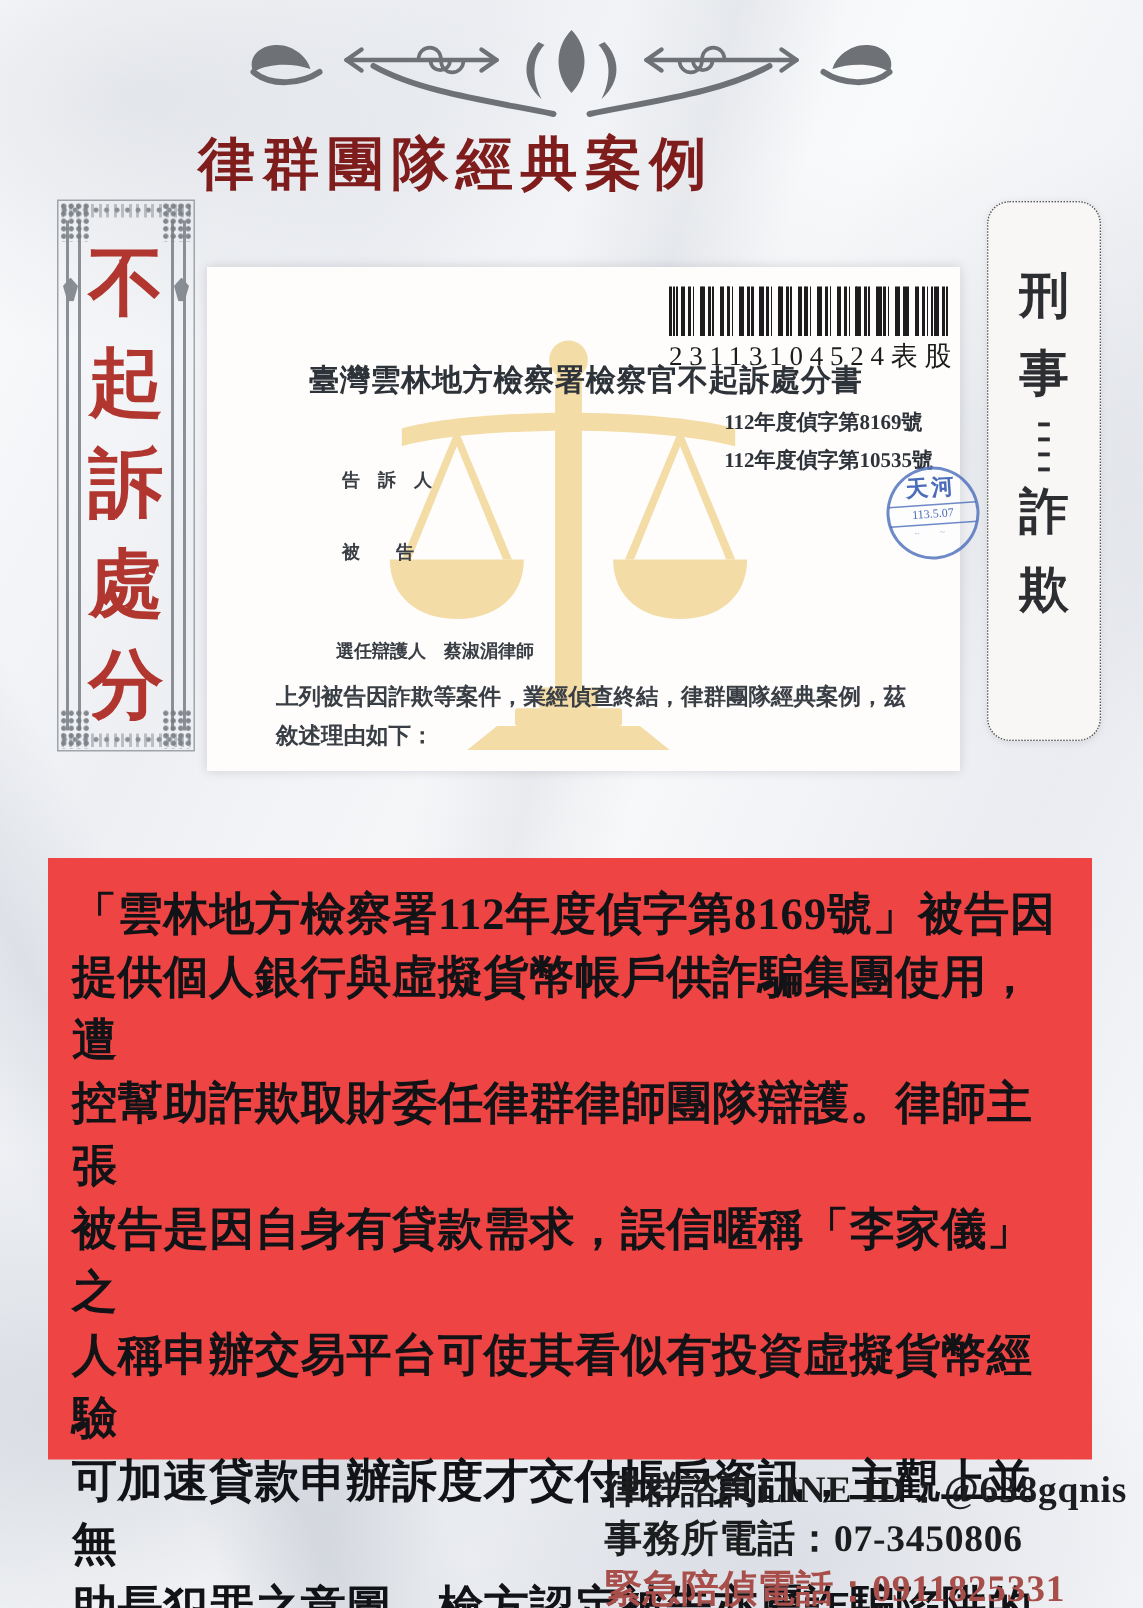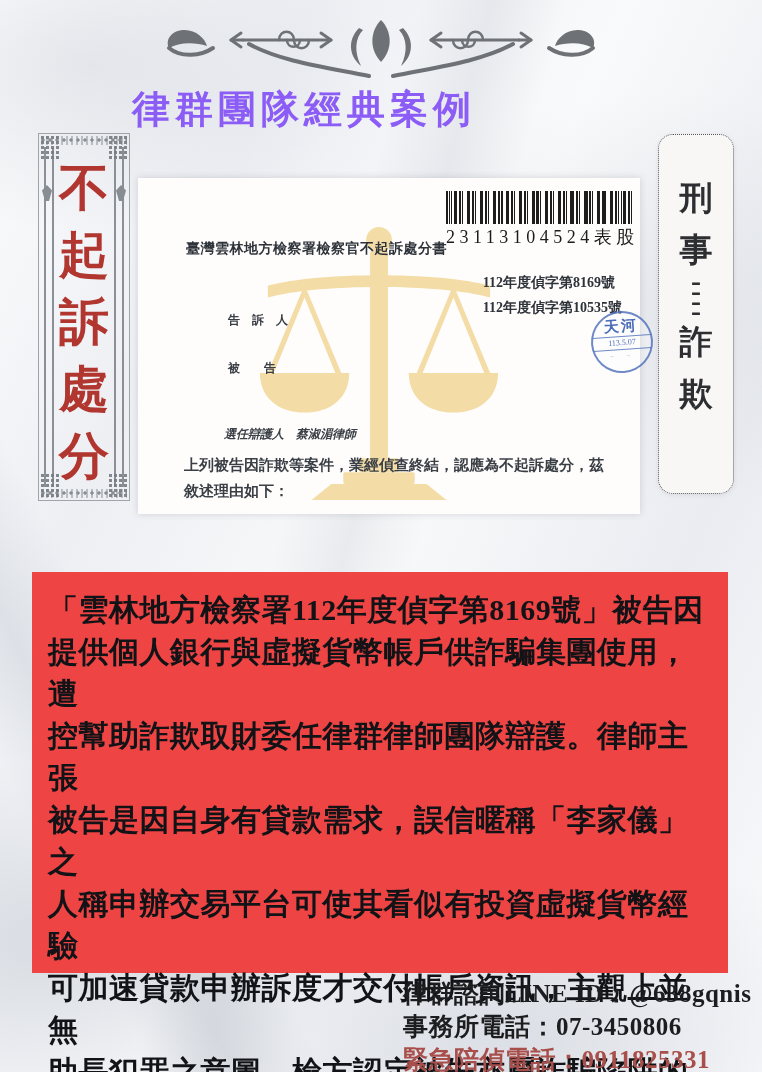--- a/index.html
+++ b/index.html
@@ -12,21 +12,21 @@
       radial-gradient(ellipse 420px 240px at 12% 6%, rgba(198,203,211,.40), transparent 70%),
       radial-gradient(ellipse 500px 300px at 88% 28%, rgba(203,207,214,.32), transparent 70%),
       radial-gradient(ellipse 430px 260px at 8% 88%, rgba(182,188,199,.45), transparent 70%),
       radial-gradient(ellipse 520px 280px at 70% 97%, rgba(196,201,210,.42), transparent 70%),
       linear-gradient(115deg,#fdfdfe 0%,#edeff3 25%,#f9fafb 50%,#eaecf1 75%,#fbfbfd 100%);
   }
   
   .ornament{position:absolute;left:161px;top:18px;width:440px;height:72px;color:#6e7276;}
   .page-title{
     position:absolute;left:0;top:84px;width:608px;text-align:center;
-    font-size:38px;font-weight:700;letter-spacing:5px;color:#8b5cf6;
+    font-size:38px;font-weight:700;letter-spacing:5px;color:#7f1d1d;
   }
   
   .banner-left{position:absolute;left:38px;top:133px;width:92px;height:368px;}
   .frame-outer{position:absolute;inset:0;border:1px solid #9fa4a9;}
   .frame-edge{position:absolute;left:3px;right:3px;height:9px;opacity:.85;
     background:
       radial-gradient(circle at 2px 4px,#787e84 1.4px,transparent 1.9px) 0 0/7px 9px,
       repeating-linear-gradient(90deg,rgba(128,134,140,.55) 0 2px,transparent 2px 5px);}
   .frame-edge.top{top:3px;} .frame-edge.bottom{bottom:3px;}
   .frame-rail{position:absolute;top:14px;bottom:14px;width:6px;
@@ -47,28 +47,28 @@
   
   .doc{position:absolute;left:138px;top:178px;width:502px;height:336px;
     background:#fefdfc;box-shadow:0 0 7px rgba(60,60,70,.18);}
   .watermark{position:absolute;left:112px;top:46px;width:258px;height:278px;opacity:.95;}
   .barcode-wrap{position:absolute;right:6px;top:13px;width:188px;text-align:left;}
   .barcode-bars{height:33px;
     background:
       repeating-linear-gradient(90deg,#1d1d1d 0 2px,transparent 2px 3px,#1d1d1d 3px 4px,transparent 4px 8px,#1d1d1d 8px 11px,transparent 11px 13px),
       repeating-linear-gradient(90deg,transparent 0 5px,#1d1d1d 5px 6px,transparent 6px 17px);}
   .barcode-num{margin-top:1px;font-size:18px;letter-spacing:4.5px;color:#1c1c1c;white-space:nowrap;}
-  .doc-title{position:absolute;left:48px;top:62px;font-size:14px;font-weight:700;
+  .doc-title{position:absolute;left:68px;top:62px;font-size:20px;font-weight:700;
     letter-spacing:0.5px;color:#2e333a;}
   .case-nums{position:absolute;right:18px;top:92px;text-align:left;
     font-size:14px;color:#2e333a;line-height:25px;font-weight:600;}
   .doc-field{position:absolute;font-size:12px;font-weight:700;color:#3a3f46;}
   .f-complainant{left:90px;top:134px;}
   .f-defendant{left:90px;top:182px;text-align:center;}
-  .f-defense{left:86px;top:248px;font-style:italic;}
+  .f-defense{left:86px;top:248px;}
   .doc-body{position:absolute;left:46px;top:274px;width:452px;
     font-size:15px;font-weight:600;color:#3a3f46;line-height:26px;}
   .stamp{position:absolute;right:-13px;top:133px;width:58px;height:58px;border-radius:50%;
     border:2.5px solid rgba(74,108,185,.8);color:#4a6cb9;transform:rotate(-4deg);
     display:flex;flex-direction:column;align-items:center;background:rgba(255,255,255,.25);}
   .stamp .s-name{font-size:15px;font-weight:700;letter-spacing:2px;margin-top:6px;line-height:15px;}
   .stamp .s-date{font-size:8px;width:100%;text-align:center;line-height:12px;
     border-top:1.5px solid rgba(74,108,185,.8);border-bottom:1.5px solid rgba(74,108,185,.8);margin-top:2px;}
   .stamp .s-tail{font-size:6px;opacity:.55;margin-top:3px;letter-spacing:6px;}
   
@@ -170,21 +170,21 @@
   </div>
   <div class="doc-field f-complainant">告　訴　人</div>
   <div class="doc-field f-defendant">被　　告</div>
   <div class="stamp">
     <div class="s-name">天河</div>
     <div class="s-date">113.5.07</div>
     <div class="s-tail">~ ~</div>
   </div>
   <div class="doc-field f-defense">選任辯護人　蔡淑湄律師</div>
   <div class="doc-body">
-    <div>上列被告因詐欺等案件，業經偵查終結，認應為不起訴處分，茲</div>
+    <div>上列被告因詐欺等案件，業經偵查終結，律群團隊經典案例，茲</div>
     <div>敘述理由如下：</div>
   </div>
 </div>
 
 <div class="banner-right">
   <div class="vtext">
       <span class="vchar">刑</span>
       <span class="vchar">事</span>
       <span class="vchar dash">-</span>
       <span class="vchar dash">-</span>

